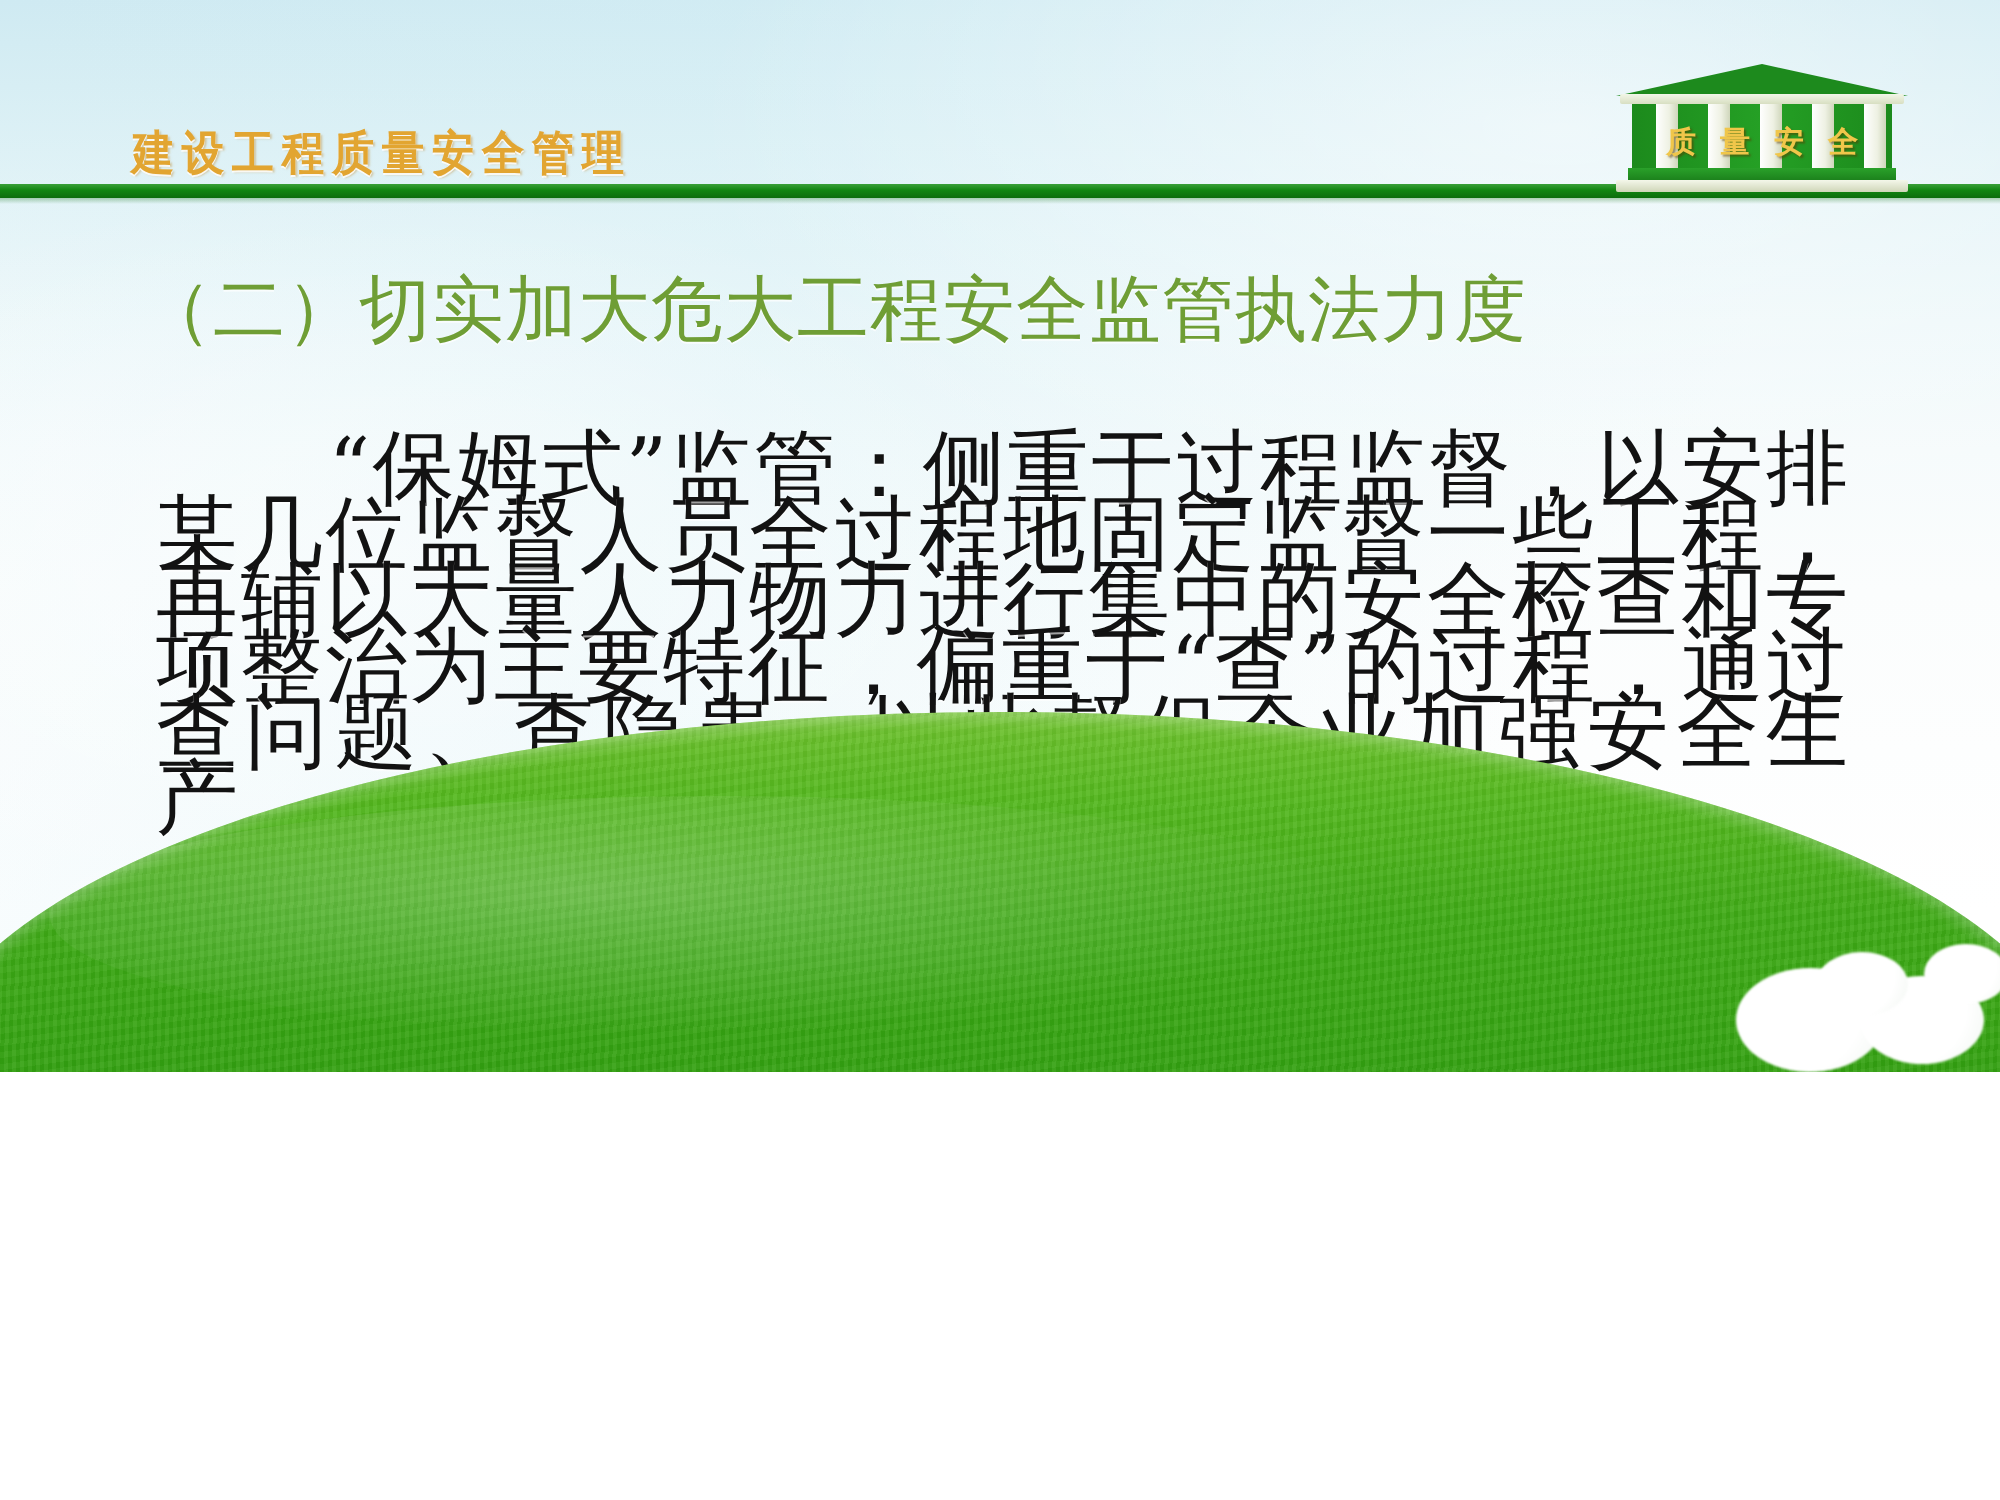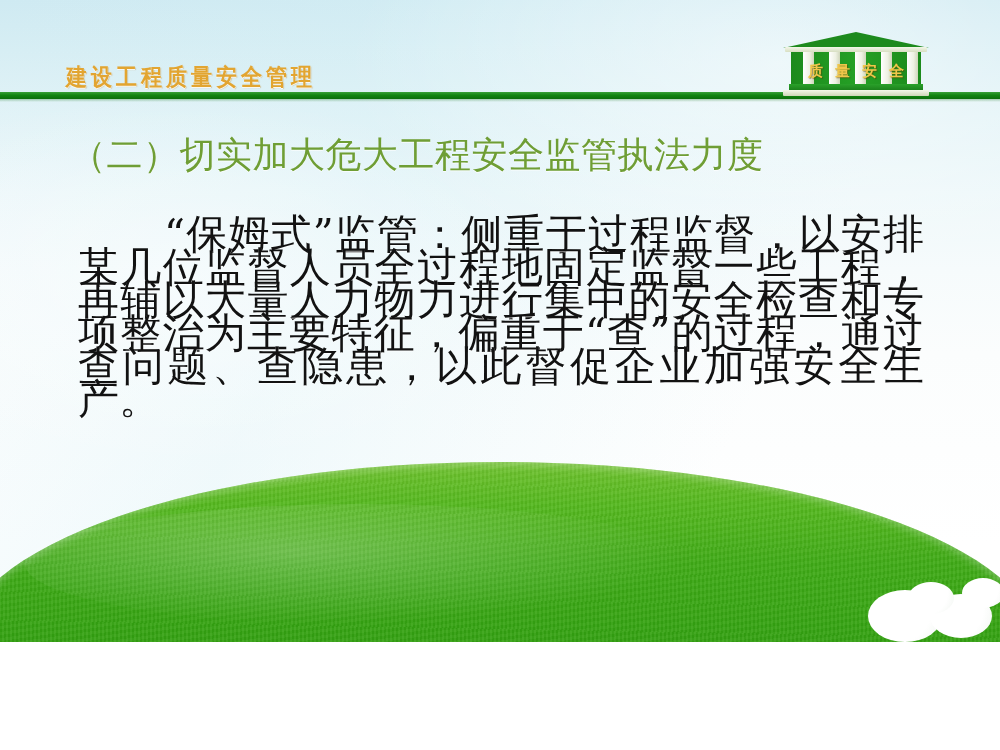--- a/index.html
+++ b/index.html
@@ -9,21 +9,21 @@
   body {
     width: 1000px;
     height: 750px;
     overflow: hidden;
     font-family: "Liberation Serif", "DejaVu Serif", serif;
   }
 
   .slide {
     position: relative;
     width: 1000px;
-    height: 642px;
+    height: 536px;
     overflow: hidden;
     background: linear-gradient(to bottom,
         #cfeaf2 0%,
         #d7eef4 8%,
         #e2f3f7 18%,
         #eef8fa 30%,
         #f6fbfc 42%,
         #fbfdfd 55%,
         #fdfefe 70%,
         #ffffff 85%,
@@ -76,21 +76,21 @@
     left: 0;
     top: 99px;
     width: 1000px;
     height: 3px;
     background: linear-gradient(to bottom, rgba(12,109,12,0.30), rgba(12,109,12,0));
   }
 
   
   .logo {
     position: absolute;
-    left: 781px;
+    left: 806px;
     top: 32px;
     width: 150px;
     height: 68px;
   }
   .logo-roof {
     position: absolute;
     left: 2px;
     top: 0;
     width: 0; height: 0;
     border-left: 73px solid transparent;

